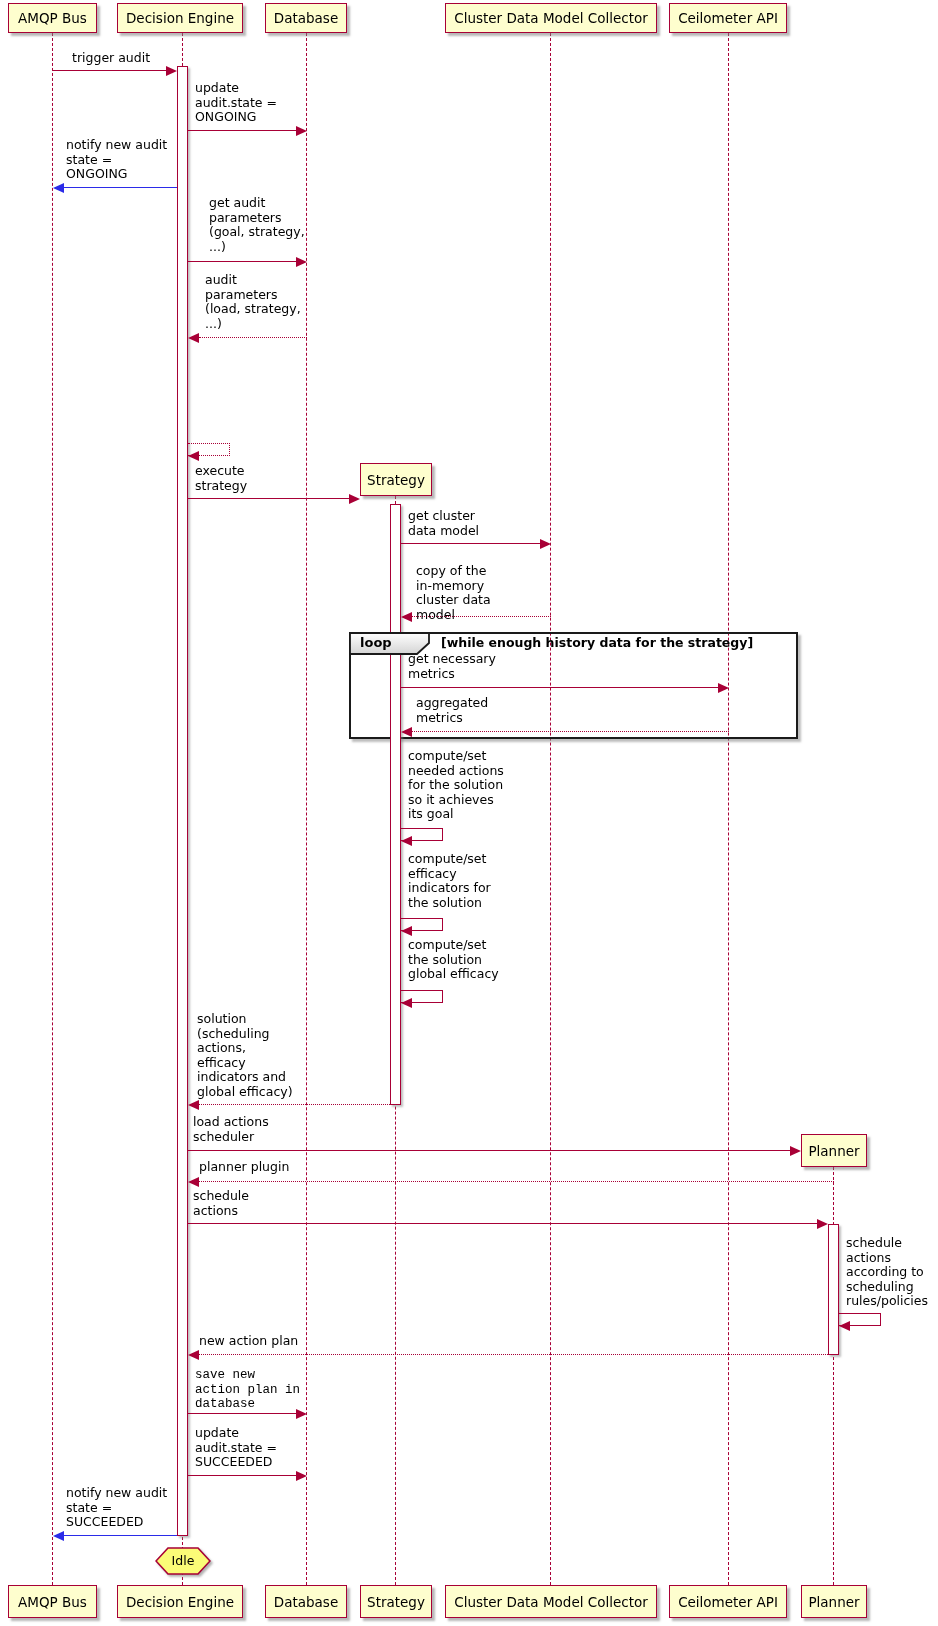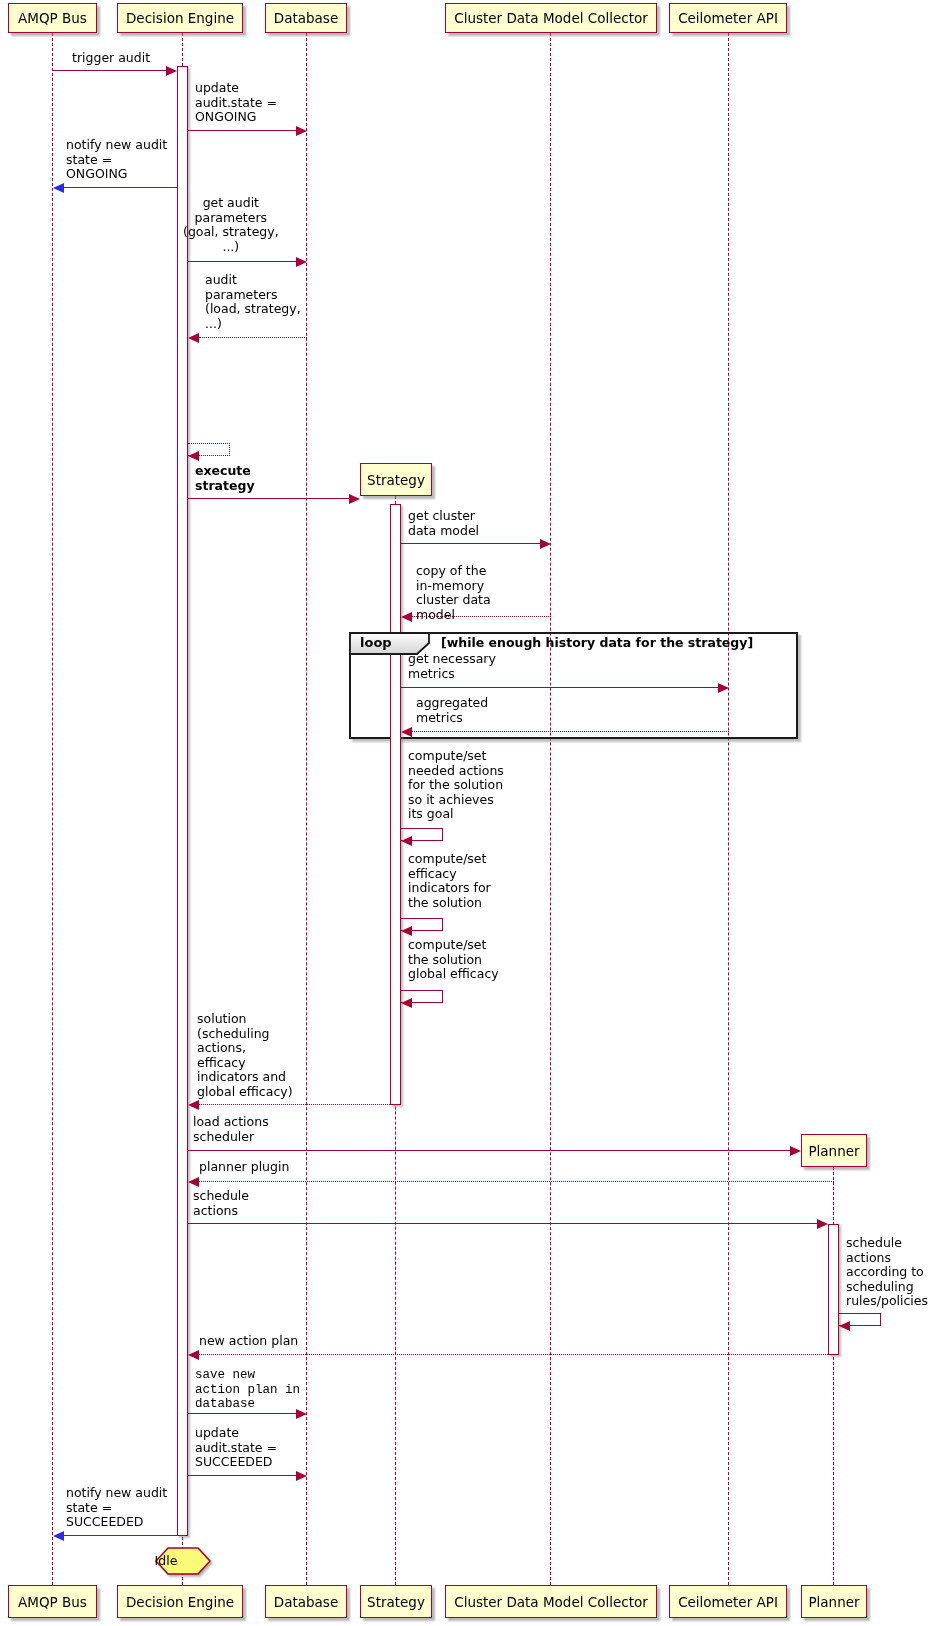--- a/index.html
+++ b/index.html
@@ -95,29 +95,29 @@
       <span>Planner</span>
     </div>
 
   <div class="mtext" style="left:60px; top:51px;margin-left:12px;">trigger audit</div>
   <div class="mtext" style="left:195px; top:81px;">update
 audit.state =
 ONGOING</div>
   <div class="mtext" style="left:66px; top:138px;">notify new audit
 state =
 ONGOING</div>
-  <div class="mtext" style="left:183px; top:196px;text-align:center;">get audit
+  <div class="mtext" style="left:209px; top:196px;">get audit
 parameters
 (goal, strategy,
 ...)</div>
   <div class="mtext" style="left:205px; top:273px;">audit
 parameters
 (load, strategy,
 ...)</div>
-  <div class="mtext" style="left:195px; top:464px;font-weight:bold;">execute
+  <div class="mtext" style="left:195px; top:464px;">execute
 strategy</div>
   <div class="mtext" style="left:408px; top:509px;">get cluster
 data model</div>
   <div class="mtext" style="left:416px; top:564px;">copy of the
 in-memory
 cluster data
 model</div>
   <div class="mtext" style="left:408px; top:652px;">get necessary
 metrics</div>
   <div class="mtext" style="left:416px; top:696px;">aggregated
@@ -228,21 +228,21 @@
   <div class="tri r" style="left:296px; top:1471px;"></div>
 
   <div class="line blue" style="left:64px; top:1535px; width:113px;"></div>
   <div class="tri l bl" style="left:53px; top:1531px;"></div>
 
   <div class="hexwrap" style="left:155px; top:1547px;">
     <svg width="56" height="28" viewBox="0 0 56 28">
       <polygon points="13,1 43,1 55,14 43,27 13,27 1,14" fill="#FBFB77" stroke="#A80036" stroke-width="1.6"></polygon>
     </svg>
   </div>
-  <div class="hexlabel" style="left:138px; top:1553px; width:56px;">Idle</div>
+  <div class="hexlabel" style="left:155px; top:1553px; width:56px;">Idle</div>
 
   <div class="pbox" style="left:8px; top:1585px; width:89px; height:33px;">
       <span>AMQP Bus</span>
     </div>
   <div class="pbox" style="left:117px; top:1585px; width:126px; height:33px;">
       <span>Decision Engine</span>
     </div>
   <div class="pbox" style="left:265px; top:1585px; width:82px; height:33px;">
       <span>Database</span>
     </div>

